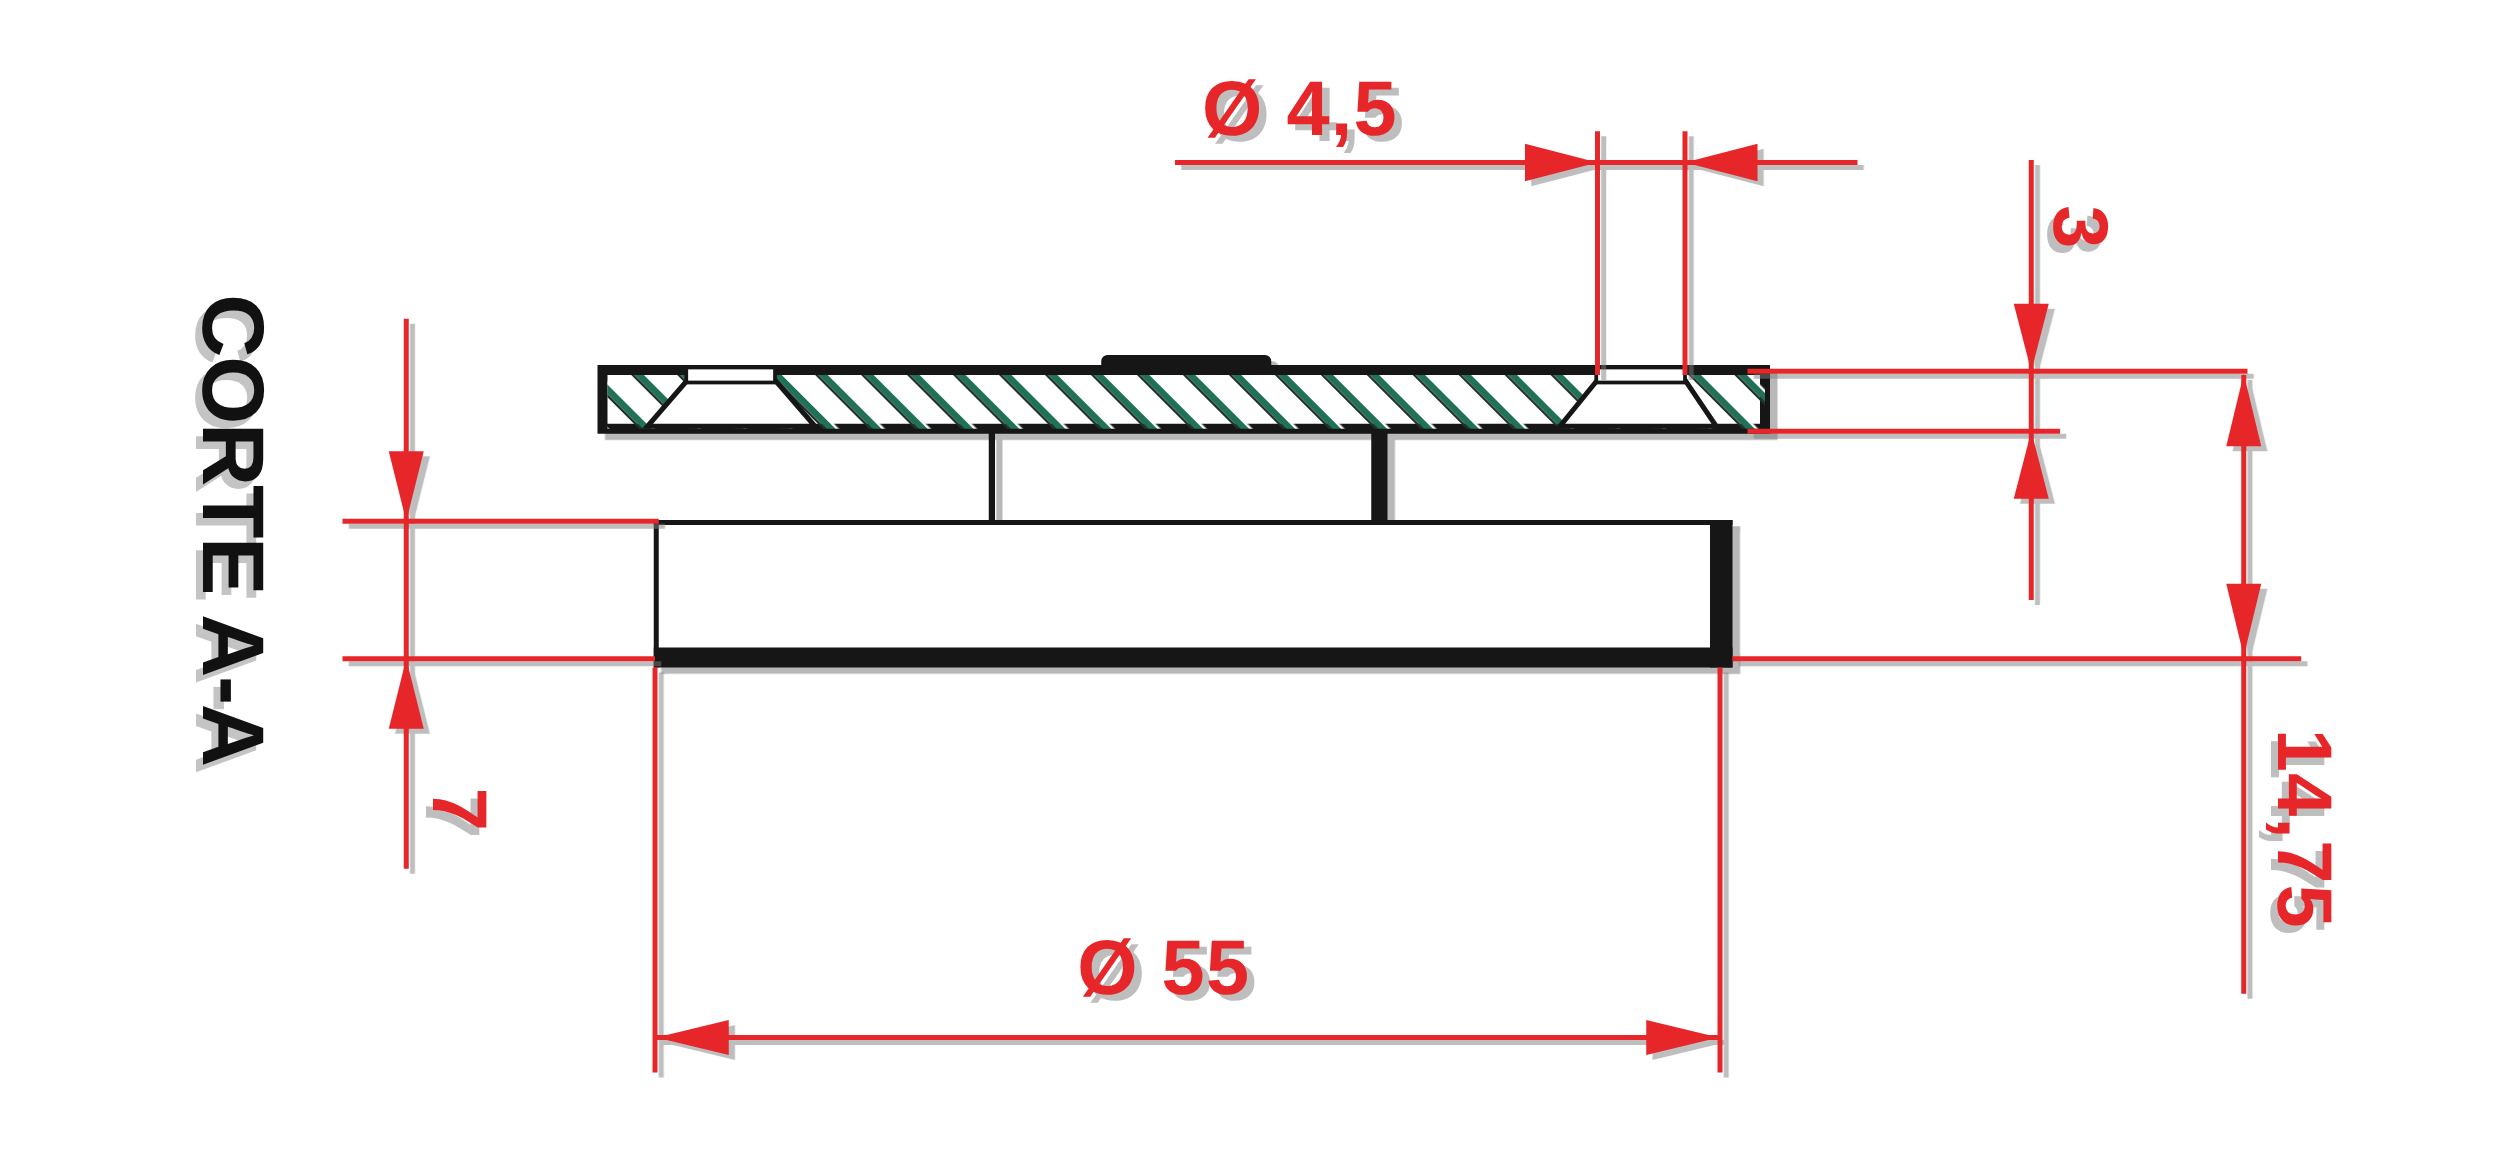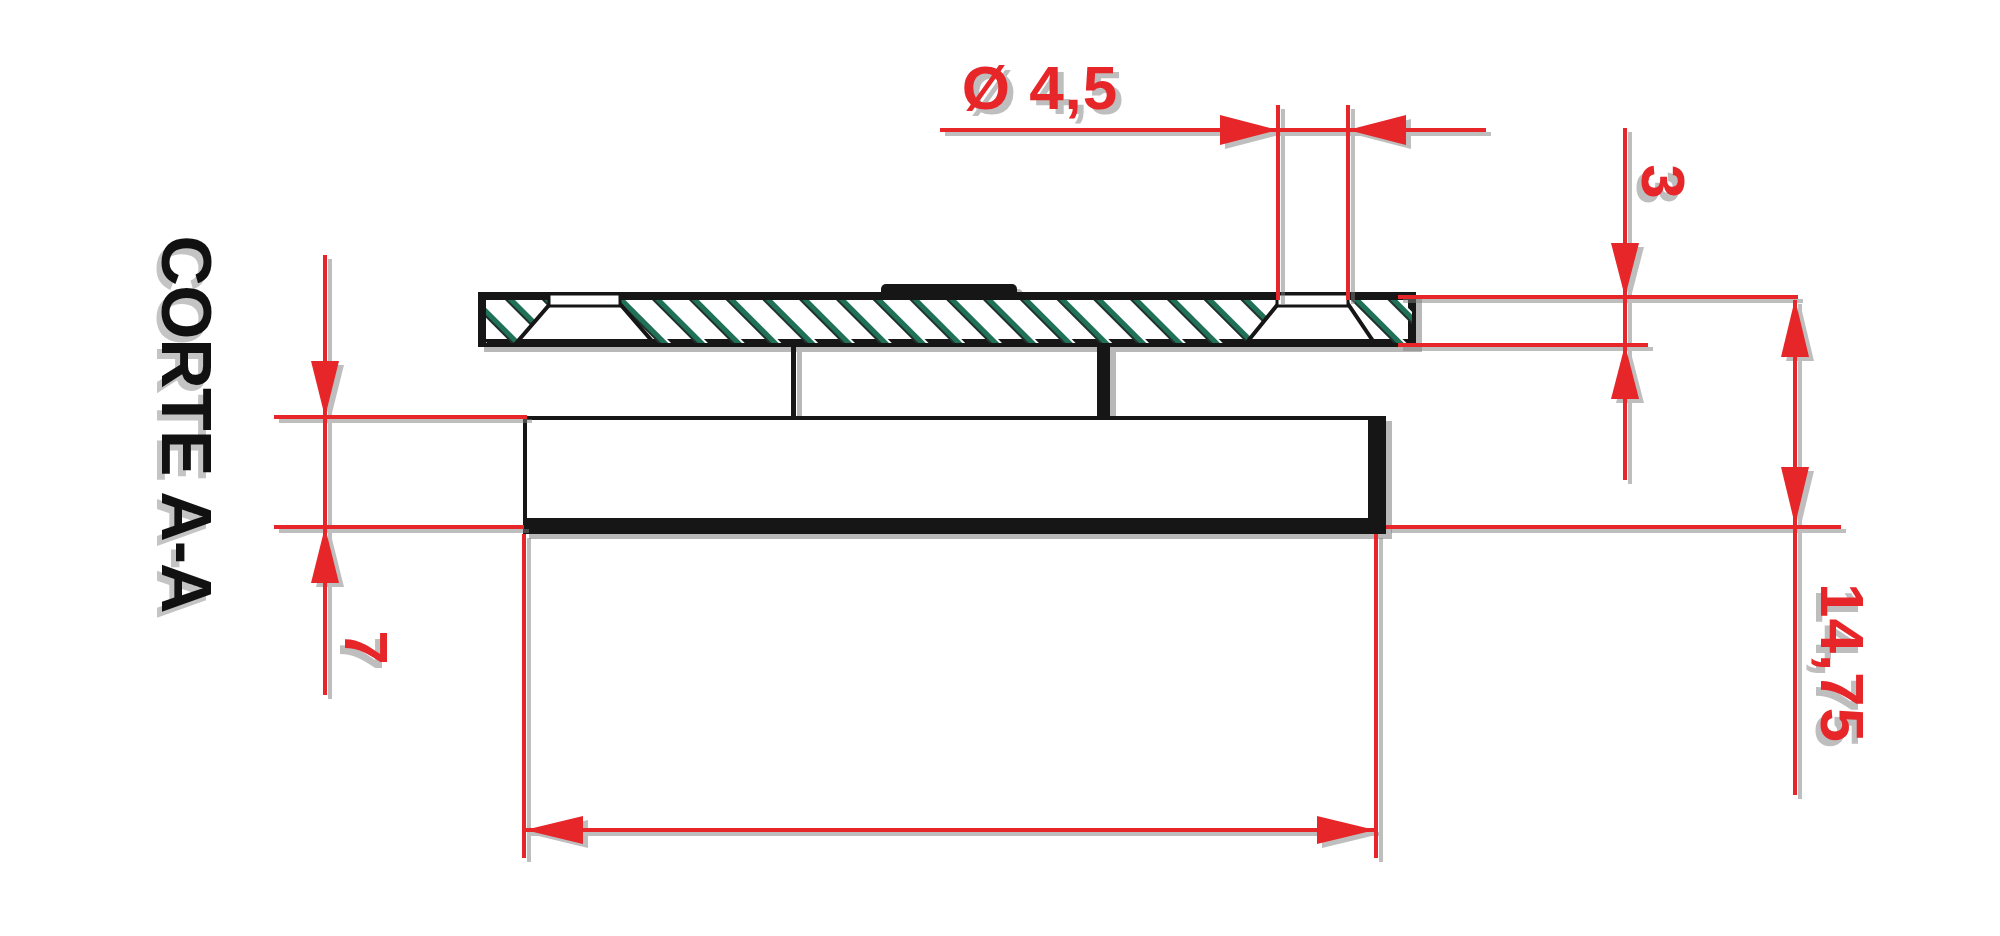--- a/index.html
+++ b/index.html
@@ -120,14 +120,15 @@
   <div class="view-label" style="left:186px;top:424px;">CORTE A-A</div>
 
   <div class="dim-label" style="left:1040px;top:88px;">Ø 4,5</div>
 
   <div class="dim-label rot" style="left:1663px;top:182px;">3</div>
 
   <div class="dim-label rot" style="left:366px;top:648px;">7</div>
 
   <div class="dim-label rot" style="left:1842px;top:663px;">14,75</div>
 
+  <div class="dim-label" style="left:931px;top:775px;">Ø 55</div>
 
 </div>
 
 </body></html>

